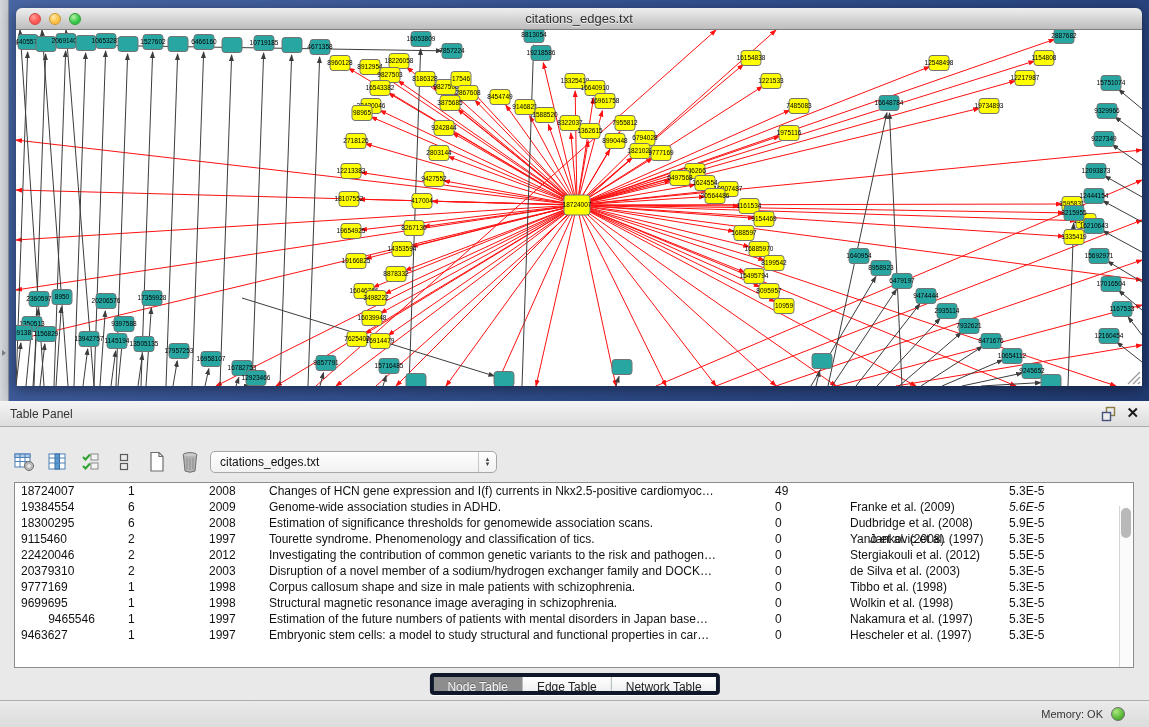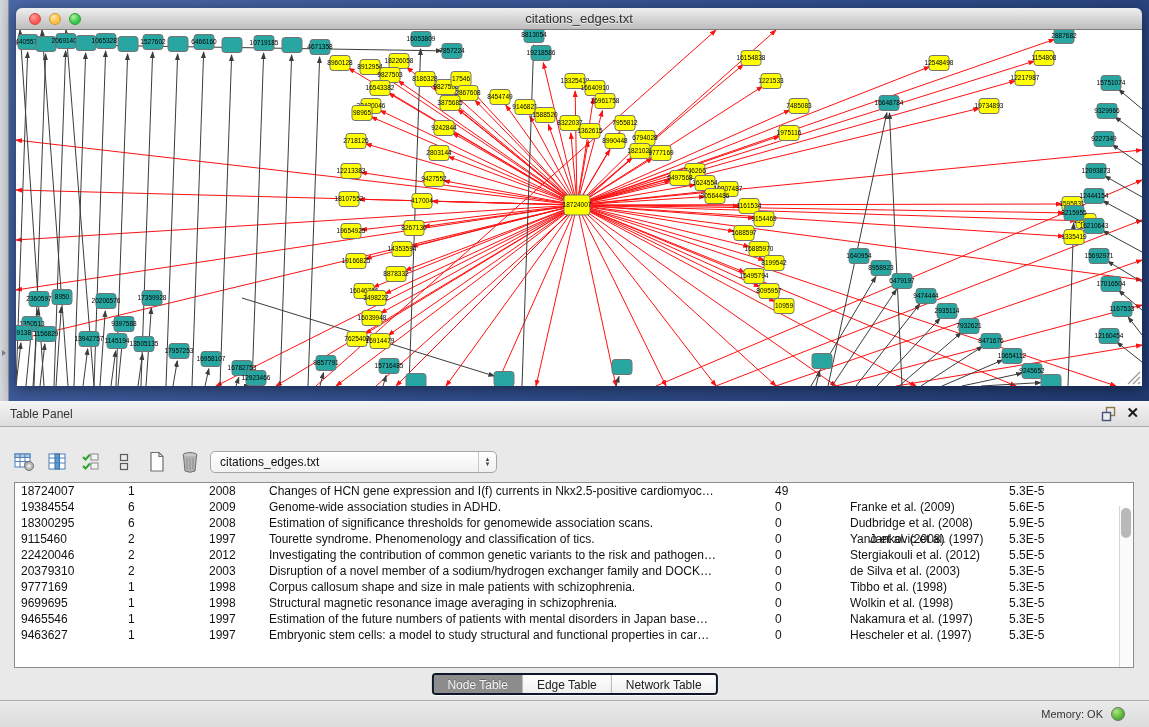--- a/index.html
+++ b/index.html
@@ -55,21 +55,21 @@
   .th.name-col { background:#D4D4D4; border-right:1px solid #A6A6A6; border-bottom:1px solid #9A9A9A; }
   .th .sort { font-size:10px; margin-right:3px; color:#15324A; }
   .trow { display:flex; height:16px; }
   .td { height:16px; line-height:16px; font-size:12px; color:#111; padding-left:6px;
         overflow:hidden; white-space:nowrap; }
   .vscroll { position:absolute; right:1px; top:23px; width:13px; height:161px; background:#FBFBFB;
              border-left:1px solid #D5D5D5; }
   .vscroll .thumb { position:absolute; left:1px; top:2px; width:10px; height:30px; background:#B9B9B9; border-radius:5px; }
 
   .tabs { position:absolute; left:50%; top:272px; transform:translateX(-50%); display:flex; height:22px;
-          border:2px solid #0f172a; border-radius:4px; overflow:hidden; background:#86efac; box-shadow:0 1px 0 rgba(255,255,255,.8); }
+          border:4px solid #0f172a; border-radius:4px; overflow:hidden; background:#86efac; box-shadow:0 1px 0 rgba(255,255,255,.8); }
   .tab { padding:0 14px; line-height:20px; font-size:12px; color:#222; background:linear-gradient(#FFFFFF,#F0F0F0);
          border-right:1px solid #B9B9B9; }
   .tab:last-child { border-right:none; }
   .tab.active { background:#8D8D8D; color:#F4F4F4; text-shadow:0 -1px 0 rgba(0,0,0,.25); }
 
   .statusbar { position:absolute; left:0; top:299px; width:100%; height:27px; background:linear-gradient(#EAEAEA,#DCDCDC);
                border-top:1px solid #AFAFAF; }
   .statusbar .mem { position:absolute; right:46px; top:0; line-height:26px; font-size:11px; color:#333; }
   .statusbar .dot { position:absolute; right:24px; top:6px; width:14px; height:14px; border-radius:50%;
                background:radial-gradient(circle at 35% 30%,#A8E87E,#4CAE2E 70%); border:1px solid #6E6E6E; }
@@ -601,21 +601,21 @@
             <div class="td" style="width: 159px; margin-top: 48px;">Yano et al. (2008)</div>
             <div class="td" style="width: 91px;">5.3E-5</div>
           </div>
           <div class="trow">
             <div class="td" style="width: 107px;">19384554</div>
             <div class="td" style="width: 81px;">6</div>
             <div class="td" style="width: 60px;">2009</div>
             <div class="td" style="width: 506px;">Genome-wide association studies in ADHD.</div>
             <div class="td" style="width: 75px;">0</div>
             <div class="td" style="width: 159px;">Franke et al. (2009)</div>
-            <div class="td" style="width: 91px;">5.6E-5</div>
+            <div class="td" style="width: 91px; font-style: italic;">5.6E-5</div>
           </div>
           <div class="trow">
             <div class="td" style="width: 107px;">18300295</div>
             <div class="td" style="width: 81px;">6</div>
             <div class="td" style="width: 60px;">2008</div>
             <div class="td" style="width: 506px;">Estimation of significance thresholds for genomewide association scans.</div>
             <div class="td" style="width: 75px;">0</div>
             <div class="td" style="width: 159px;">Dudbridge et al. (2008)</div>
             <div class="td" style="width: 91px;">5.9E-5</div>
           </div>
@@ -658,21 +658,21 @@
           <div class="trow">
             <div class="td" style="width: 107px;">9699695</div>
             <div class="td" style="width: 81px;">1</div>
             <div class="td" style="width: 60px;">1998</div>
             <div class="td" style="width: 506px;">Structural magnetic resonance image averaging in schizophrenia.</div>
             <div class="td" style="width: 75px;">0</div>
             <div class="td" style="width: 159px;">Wolkin et al. (1998)</div>
             <div class="td" style="width: 91px;">5.3E-5</div>
           </div>
           <div class="trow">
-            <div class="td" style="width: 107px;">9465546</div>
+            <div class="td" style="width: 107px; text-align: center;">9465546</div>
             <div class="td" style="width: 81px;">1</div>
             <div class="td" style="width: 60px;">1997</div>
             <div class="td" style="width: 506px;">Estimation of the future numbers of patients with mental disorders in Japan base…</div>
             <div class="td" style="width: 75px;">0</div>
             <div class="td" style="width: 159px;">Nakamura et al. (1997)</div>
             <div class="td" style="width: 91px;">5.3E-5</div>
           </div>
           <div class="trow">
             <div class="td" style="width: 107px;">9463627</div>
             <div class="td" style="width: 81px;">1</div>

